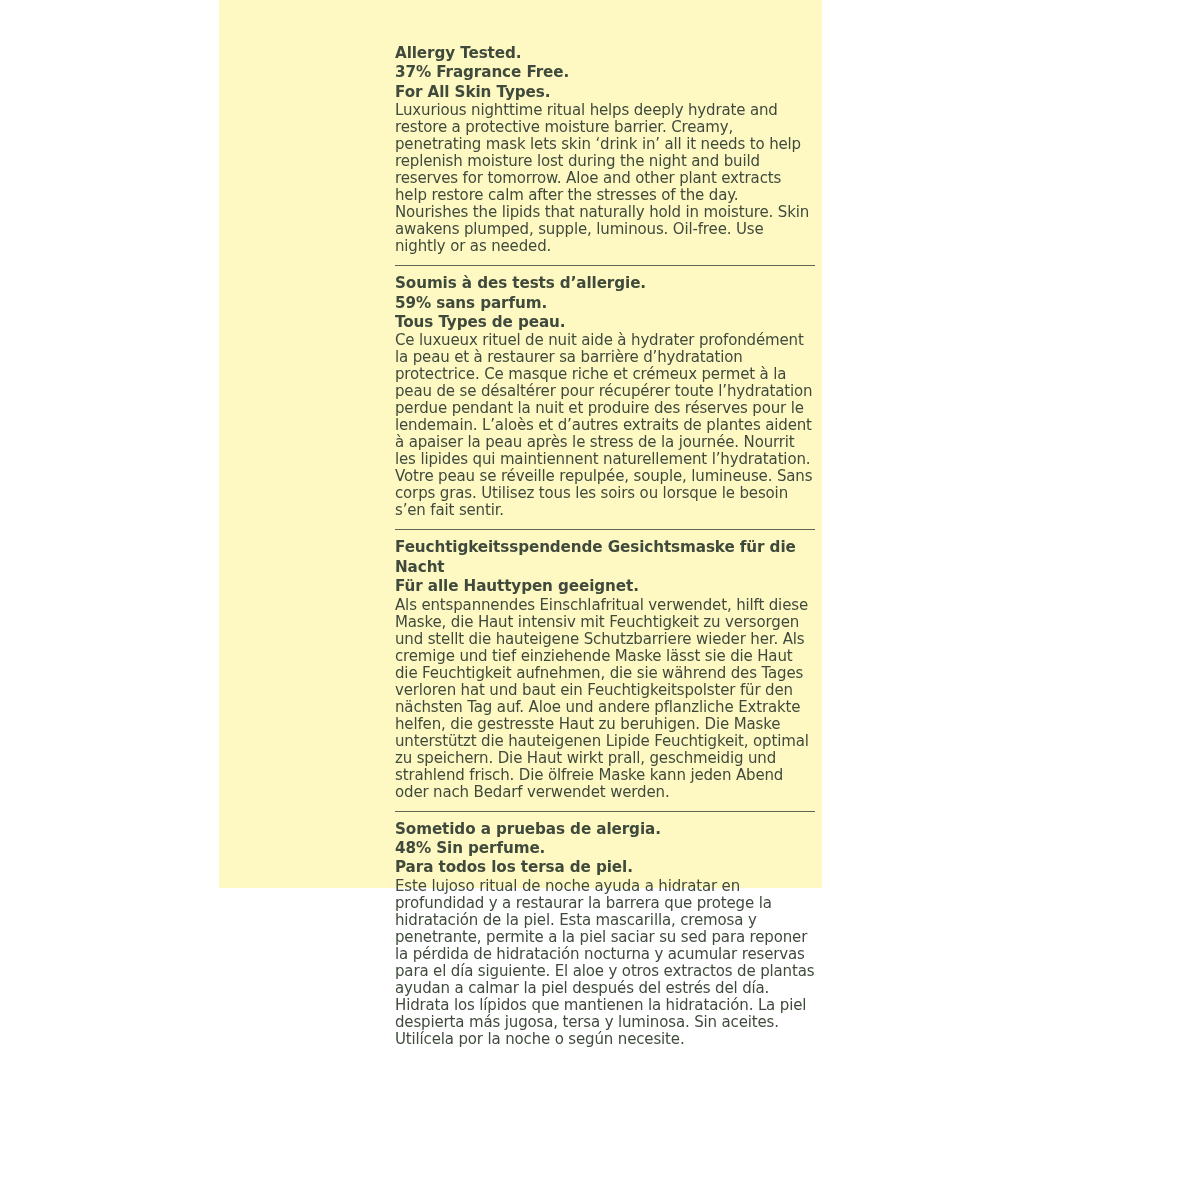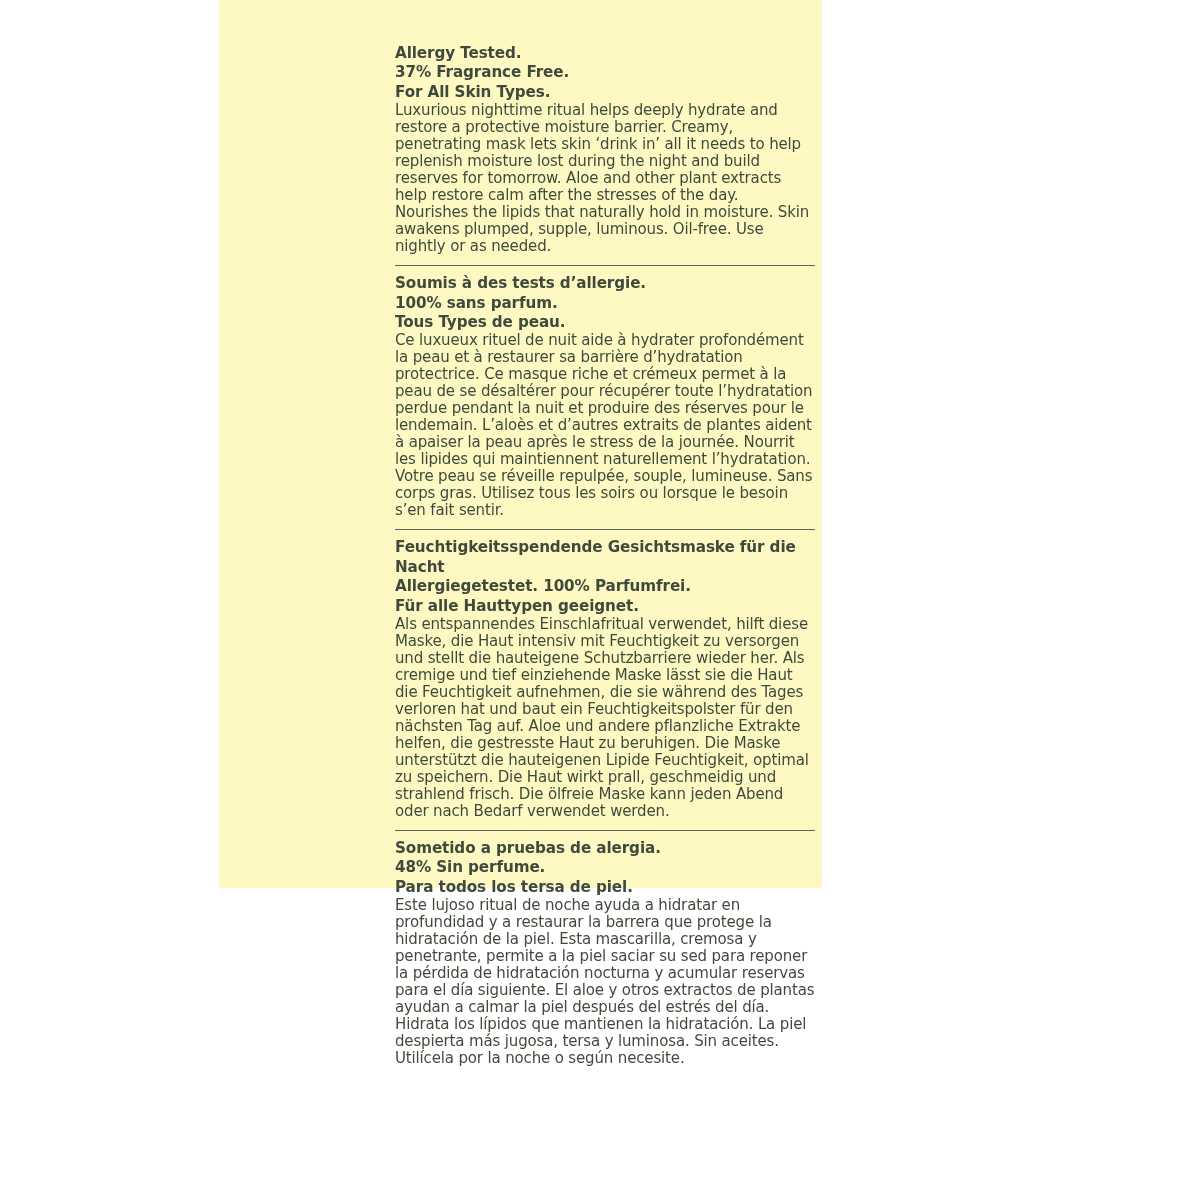--- a/index.html
+++ b/index.html
@@ -67,30 +67,29 @@
             <div>Allergy Tested.</div>
             <div>37% Fragrance Free.</div>
             <div>For All Skin Types.</div>
           </div>
         <div class="body-text">Luxurious nighttime ritual helps deeply hydrate and restore a protective moisture barrier. Creamy, penetrating mask lets skin ‘drink in’ all it needs to help replenish moisture lost during the night and build reserves for tomorrow. Aloe and other plant extracts help restore calm after the stresses of the day. Nourishes the lipids that naturally hold in moisture. Skin awakens plumped, supple, luminous. Oil-free. Use nightly or as needed.</div>
       </div>
 
       <div class="block">
         <div class="heading">
             <div>Soumis à des tests d’allergie.</div>
-            <div>100% sans parfum.</div>
+            <div>59% sans parfum.</div>
             <div>Tous Types de peau.</div>
           </div>
         <div class="body-text">Ce luxueux rituel de nuit aide à hydrater profondément la peau et à restaurer sa barrière d’hydratation protectrice. Ce masque riche et crémeux permet à la peau de se désaltérer pour récupérer toute l’hydratation perdue pendant la nuit et produire des réserves pour le lendemain. L’aloès et d’autres extraits de plantes aident à apaiser la peau après le stress de la journée. Nourrit les lipides qui maintiennent naturellement l’hydratation. Votre peau se réveille repulpée, souple, lumineuse. Sans corps gras. Utilisez tous les soirs ou lorsque le besoin s’en fait sentir.</div>
       </div>
 
       <div class="block">
         <div class="heading">
             <div>Feuchtigkeitsspendende Gesichtsmaske für die Nacht</div>
-            <div>Allergiegetestet. 100% Parfumfrei.</div>
             <div>Für alle Hauttypen geeignet.</div>
           </div>
         <div class="body-text">Als entspannendes Einschlafritual verwendet, hilft diese Maske, die Haut intensiv mit Feuchtigkeit zu versorgen und stellt die hauteigene Schutzbarriere wieder her. Als cremige und tief einziehende Maske lässt sie die Haut die Feuchtigkeit aufnehmen, die sie während des Tages verloren hat und baut ein Feuchtigkeitspolster für den nächsten Tag auf. Aloe und andere pflanzliche Extrakte helfen, die gestresste Haut zu beruhigen. Die Maske unterstützt die hauteigenen Lipide Feuchtigkeit, optimal zu speichern. Die Haut wirkt prall, geschmeidig und strahlend frisch. Die ölfreie Maske kann jeden Abend oder nach Bedarf verwendet werden.</div>
       </div>
 
       <div class="block">
         <div class="heading">
             <div>Sometido a pruebas de alergia.</div>
             <div>48% Sin perfume.</div>
             <div>Para todos los tersa de piel.</div>

